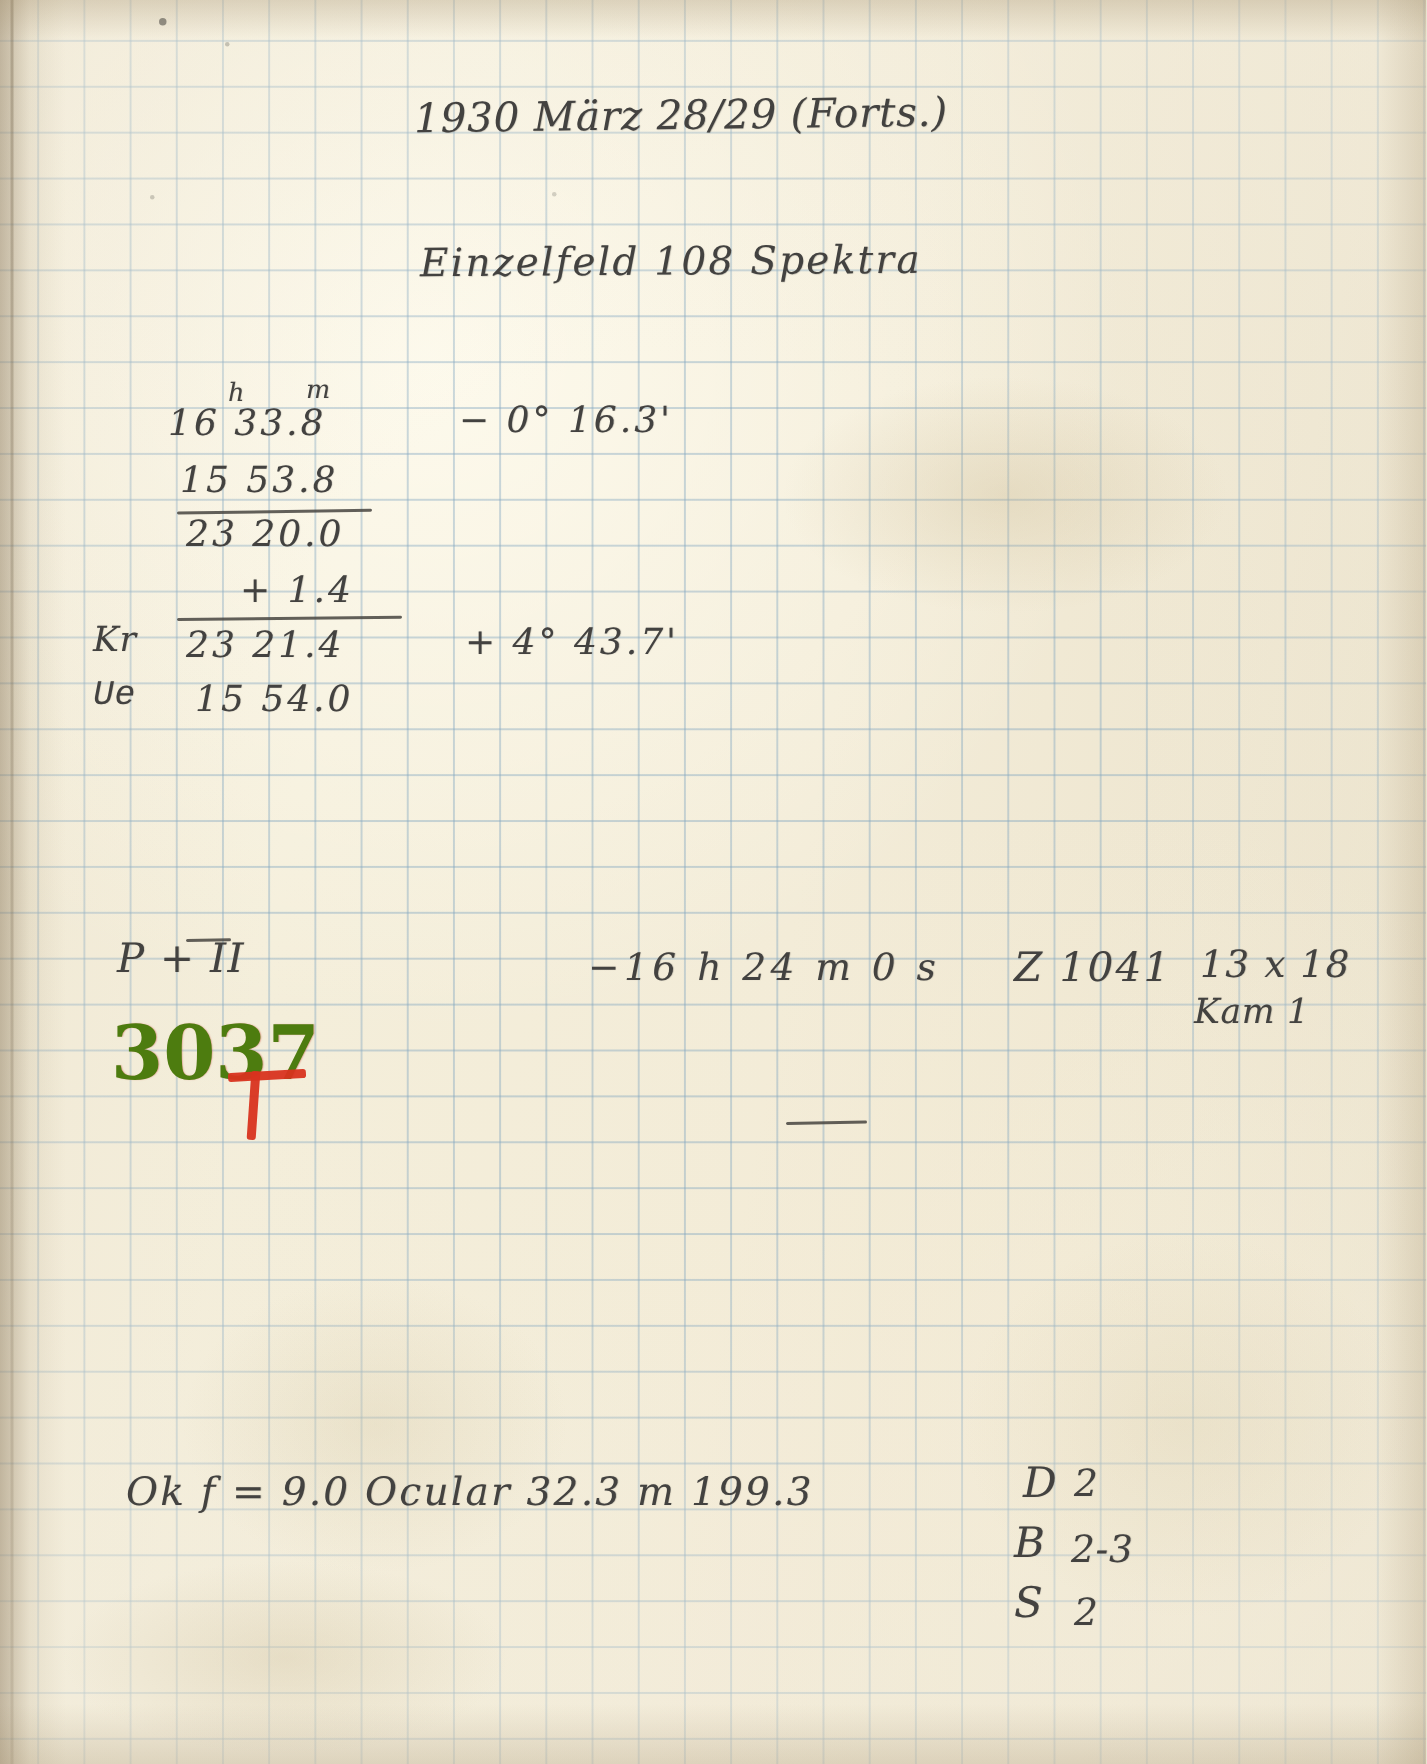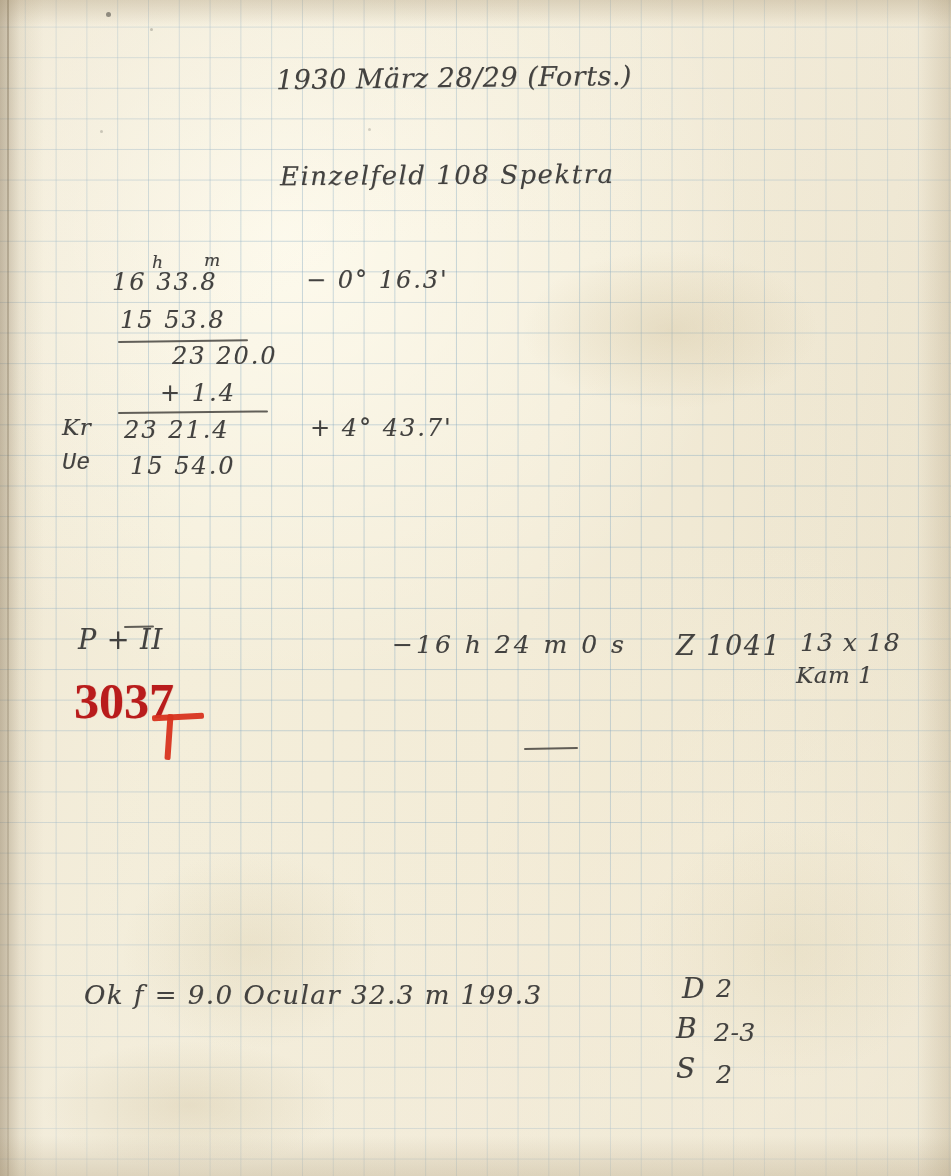--- a/index.html
+++ b/index.html
@@ -85,23 +85,22 @@
     color: #3b3a38;
     white-space: nowrap;
     font-style: italic;
     letter-spacing: 0.5px;
   }
   .ink {
     color: #434240;
     text-shadow: 0.4px 0.3px 0.6px rgba(80,78,72,0.35);
   }
   .red {
-    color: #b91c1c;
+    color: #4d7c0f;
     text-shadow: 0.6px 0.4px 0.8px rgba(190,50,30,0.35);
-    font-family: Liberation Serif, serif;
   }
   .rule {
     position: absolute;
     height: 2px;
     background: #46443f;
     border-radius: 1px;
     transform-origin: left center;
     opacity: 0.85;
   }
   .redstroke {
@@ -148,21 +147,21 @@
 
   <div class="hw ink" style="left:152px; top:252px; font-size:17px;">h</div>
   <div class="hw ink" style="left:204px; top:250px; font-size:17px;">m</div>
 
   <div class="hw ink" style="left:112px; top:268px; font-size:24px; letter-spacing:2px;">16  33.8</div>
   <div class="hw ink" style="left:306px; top:266px; font-size:24px; letter-spacing:2px;">− 0° 16.3'</div>
 
   <div class="hw ink" style="left:120px; top:306px; font-size:24px; letter-spacing:2px;">15  53.8</div>
   <div class="rule" style="left:118px; top:341px; width:130px; transform:rotate(-0.8deg);"></div>
 
-  <div class="hw ink" style="left:124px; top:342px; font-size:24px; letter-spacing:2px;margin-left:48px;">23  20.0</div>
+  <div class="hw ink" style="left:124px; top:342px; font-size:24px; letter-spacing:2px;">23  20.0</div>
 
   <div class="hw ink" style="left:160px; top:379px; font-size:24px; letter-spacing:2px;">+ 1.4</div>
   <div class="rule" style="left:118px; top:412px; width:150px; transform:rotate(-0.6deg);"></div>
 
   <div class="hw ink" style="left:62px; top:414px; font-size:23px;">Kr</div>
   <div class="hw ink" style="left:124px; top:416px; font-size:24px; letter-spacing:2px;">23  21.4</div>
   <div class="hw ink" style="left:310px; top:414px; font-size:24px; letter-spacing:2px;">+ 4° 43.7'</div>
 
   <div class="hw ink" style="left:62px; top:450px; font-size:23px;font-family:Liberation Mono, monospace;">Ue</div>
   <div class="hw ink" style="left:130px; top:452px; font-size:24px; letter-spacing:2px;">15  54.0</div>

